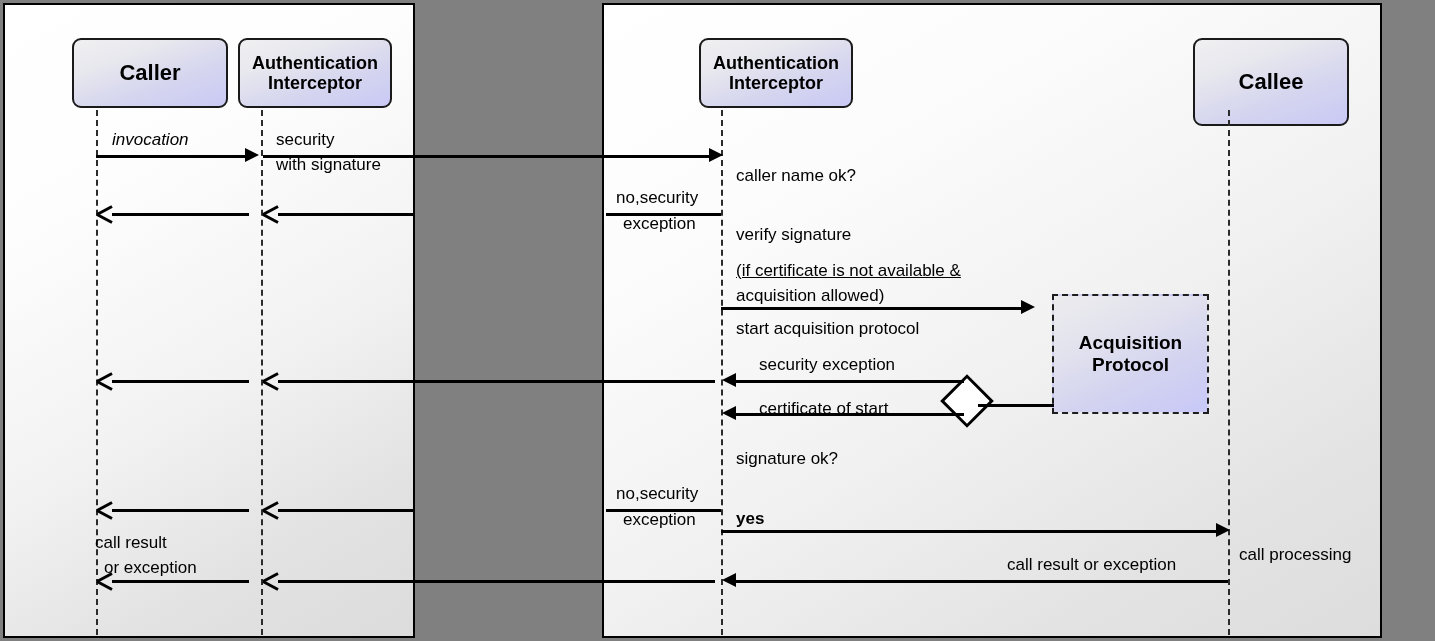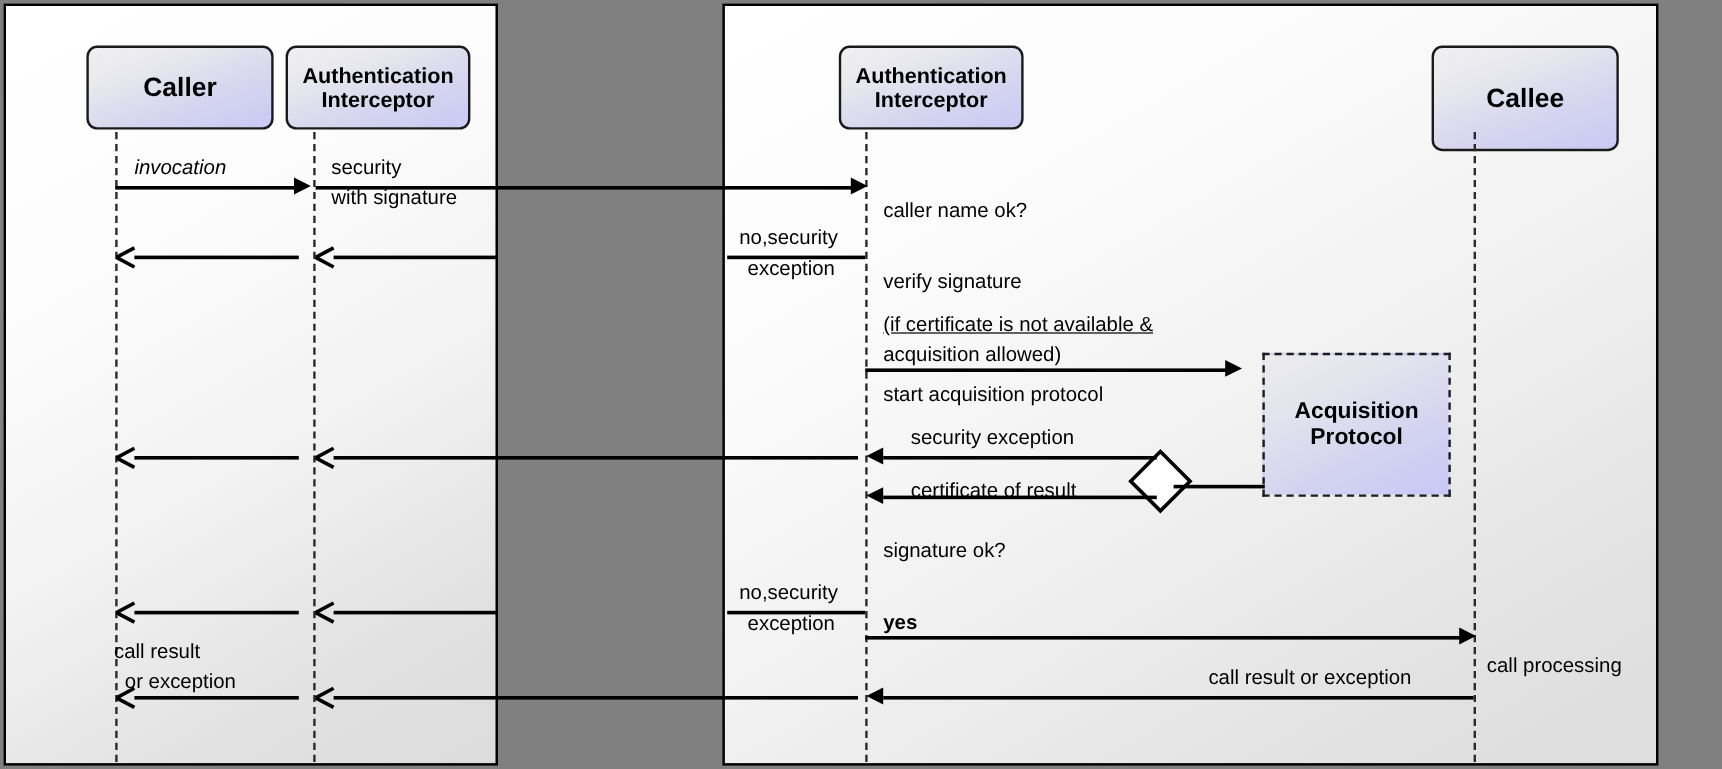--- a/index.html
+++ b/index.html
@@ -188,21 +188,21 @@
   <div class="arrow left" style="left:722px;top:373px;"></div>
   <span class="lbl" style="left:759px;top:354px;">security exception</span>
 
   <div class="msg-line" style="left:278px;top:380px;width:437px;"></div>
   <div class="arrowhead-open left" style="left:263px;top:371px;"></div>
   <div class="msg-line" style="left:112px;top:380px;width:137px;"></div>
   <div class="arrowhead-open left" style="left:97px;top:371px;"></div>
 
   <div class="msg-line" style="left:736px;top:413px;width:228px;"></div>
   <div class="arrow left" style="left:722px;top:406px;"></div>
-  <span class="lbl" style="left:759px;top:398px;">certificate of result</span>
+  <span class="lbl" style="left:759px;top:398px;">certificate of start</span>
 
   <span class="lbl" style="left:736px;top:448px;">signature ok?</span>
 
   <div class="msg-line" style="left:606px;top:509px;width:115px;"></div>
   <div class="msg-line" style="left:278px;top:509px;width:137px;"></div>
   <div class="arrowhead-open left" style="left:263px;top:500px;"></div>
   <div class="msg-line" style="left:112px;top:509px;width:137px;"></div>
   <div class="arrowhead-open left" style="left:97px;top:500px;"></div>
   <span class="lbl" style="left:616px;top:483px;">no,security</span>
   <span class="lbl" style="left:623px;top:509px;">exception</span>

